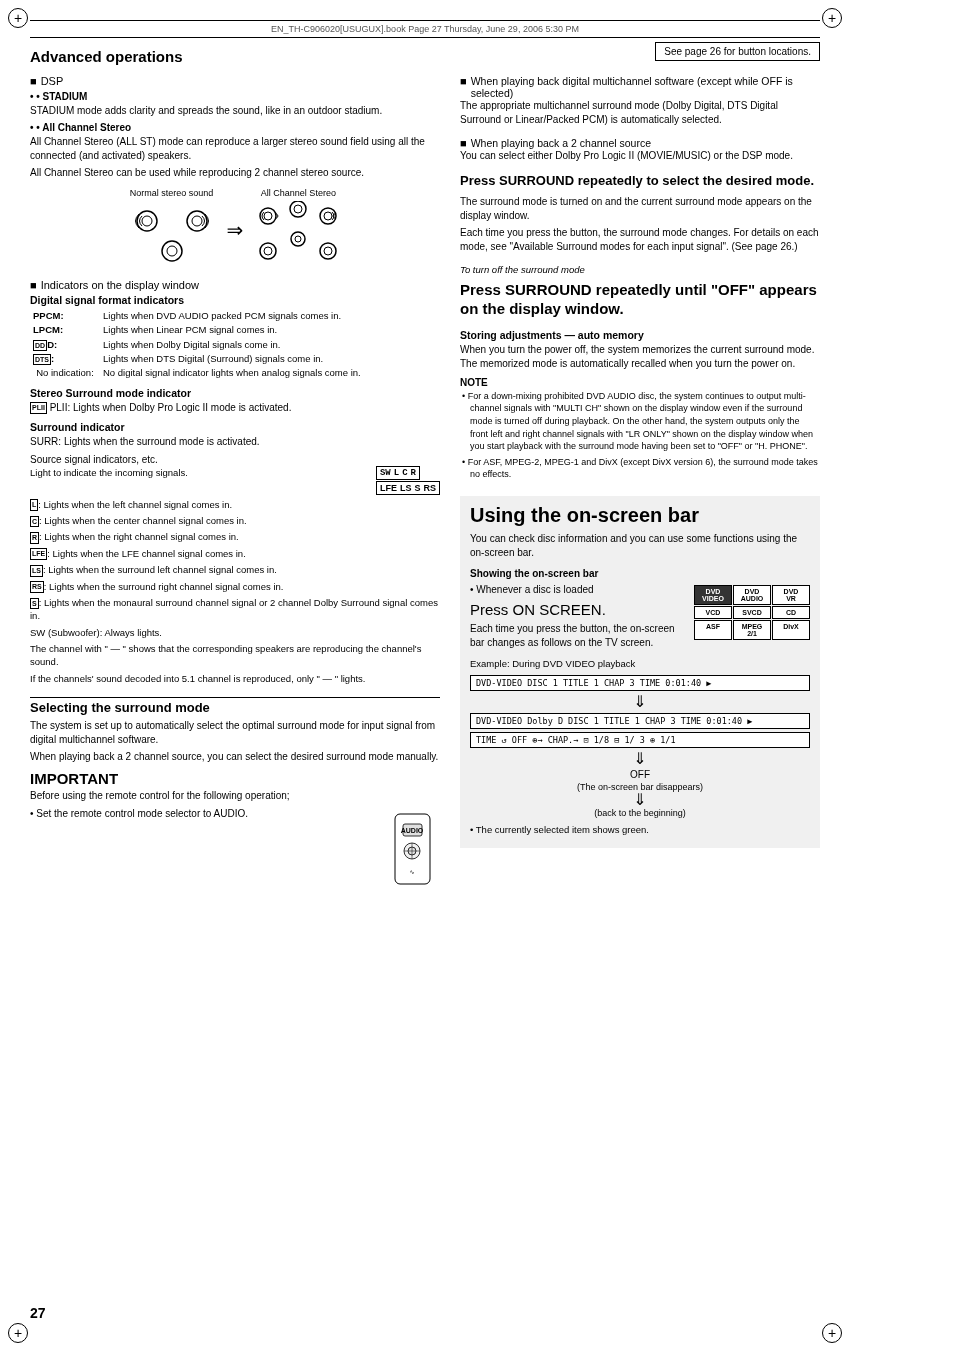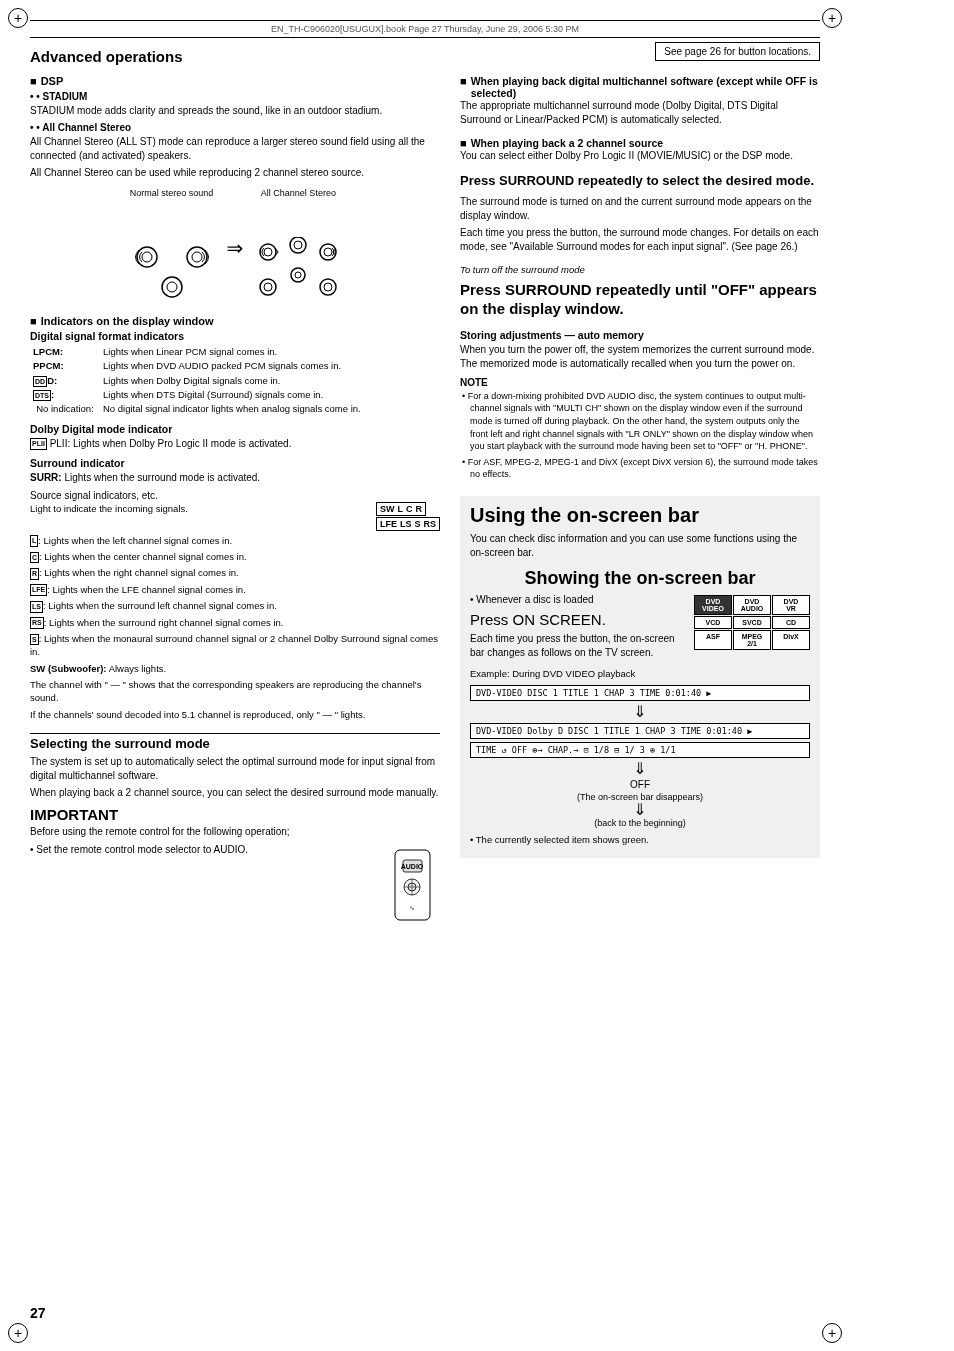--- a/index.html
+++ b/index.html
@@ -120,21 +120,20 @@
       font-size: 9px;
       text-align: center;
       margin-bottom: 3px;
     }
 
     
     .speaker-svg-container {
       display: flex;
       flex-direction: column;
       align-items: center;
-      gap: 36px;
     }
 
     
     .signal-table {
       width: 100%;
       font-size: 9.5px;
       margin: 3px 0;
       border-collapse: collapse;
     }
     .signal-table td {
@@ -271,21 +270,21 @@
 
     
     .page-number {
       position: absolute;
       bottom: 30px;
       left: 30px;
       font-size: 14px;
       font-weight: bold;
     }
 
-    .bold { font-weight: bold; }
+    .bold { font-weight: normal; }
 
     .surround-storing {
       margin-top: 6px;
     }
 
     .indicators-section {
       margin-top: 8px;
     }
 
     .inline-indicator {
@@ -305,20 +304,21 @@
     }
 
     .sw-labels {
       display: flex;
       gap: 3px;
       font-weight: bold;
       font-size: 9px;
       border: 1px solid #000;
       padding: 1px 3px;
       width: fit-content;
+      font-family: Liberation Mono, monospace;
     }
     .sw-labels span {
       display: inline;
     }
     .lfe-labels {
       display: flex;
       gap: 3px;
       font-weight: bold;
       font-size: 9px;
       border: 1px solid #000;
@@ -413,47 +413,47 @@
         <div style="display:flex; align-items:baseline; gap:4px; margin-bottom:3px;">
           <span style="font-size:11px; font-weight:bold;">■</span>
           <span class="bold" style="font-size:11px;">Indicators on the display window</span>
         </div>
 
         <div class="subsection-header" style="margin-top:3px;">Digital signal format indicators</div>
 
         <table class="signal-table">
           <tbody>
               <tr>
+            <td>PPCM:</td>
+            <td>Lights when DVD AUDIO packed PCM signals comes in.</td>
+          </tr>
+          <tr>
             <td>LPCM:</td>
             <td>Lights when Linear PCM signal comes in.</td>
-          </tr>
-          <tr>
-            <td>PPCM:</td>
-            <td>Lights when DVD AUDIO packed PCM signals comes in.</td>
           </tr>
           <tr>
             <td>
               <span class="inline-indicator">DD</span>D:
             </td>
             <td>Lights when Dolby Digital signals come in.</td>
           </tr>
           <tr>
             <td>
               <span class="inline-indicator">DTS</span>:
             </td>
             <td>Lights when DTS Digital (Surround) signals come in.</td>
           </tr>
           <tr>
             <td style="font-weight:normal;text-align:center;">No indication:</td>
             <td>No digital signal indicator lights when analog signals come in.</td>
           </tr>
         </tbody>
           </table>
 
-        <div class="subsection-header">Dolby Digital mode indicator</div>
+        <div class="subsection-header">Stereo Surround mode indicator</div>
         <p>
           <span class="inline-indicator">PLII</span>
           <span>PLII:</span>
           <span>Lights when Dolby Pro Logic II mode is activated.</span>
         </p>
 
         <div class="subsection-header">Surround indicator</div>
         <p>
           <span class="bold">SURR:</span>
           <span>Lights when the surround mode is activated.</span>
@@ -575,21 +575,21 @@
         <div class="note-title">NOTE</div>
         <div class="note-item">For a down-mixing prohibited DVD AUDIO disc, the system continues to output multi-channel signals with "MULTI CH" shown on the display window even if the surround mode is turned off during playback. On the other hand, the system outputs only the front left and right channel signals with "LR ONLY" shown on the display window when you start playback with the surround mode having been set to "OFF" or "H. PHONE".</div>
         <div class="note-item">For ASF, MPEG-2, MPEG-1 and DivX (except DivX version 6), the surround mode takes no effects.</div>
       </div>
 
       <div class="on-screen-section">
         <div class="on-screen-title">Using the on-screen bar</div>
         <p>You can check disc information and you can use some functions using the on-screen bar.</p>
 
         <div class="showing-subsection">
-          <div style="font-size:18px; font-weight:bold; margin-bottom:4px;text-align:center;">Showing the on-screen bar</div>
+          <div style="font-size:10px; font-weight:bold; margin-bottom:4px;">Showing the on-screen bar</div>
 
           <div style="display:flex; align-items:flex-start; gap:10px;">
             <div style="flex:1;">
               <p>• Whenever a disc is loaded</p>
 
               <div class="press-on-screen">Press ON SCREEN.</div>
               <p>Each time you press the button, the on-screen bar changes as follows on the TV screen.</p>
             </div>
 
             <div>

